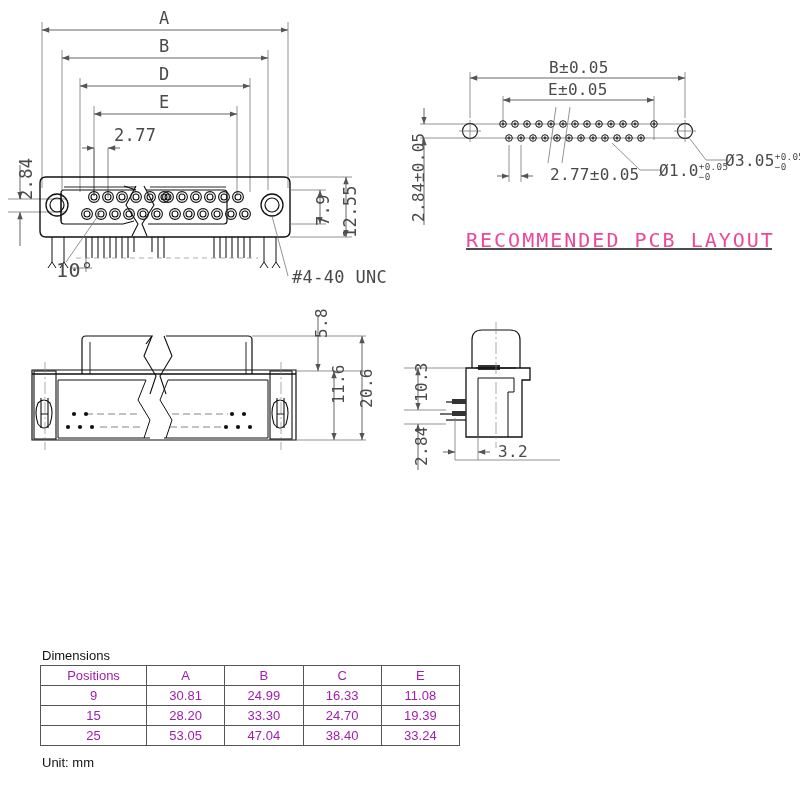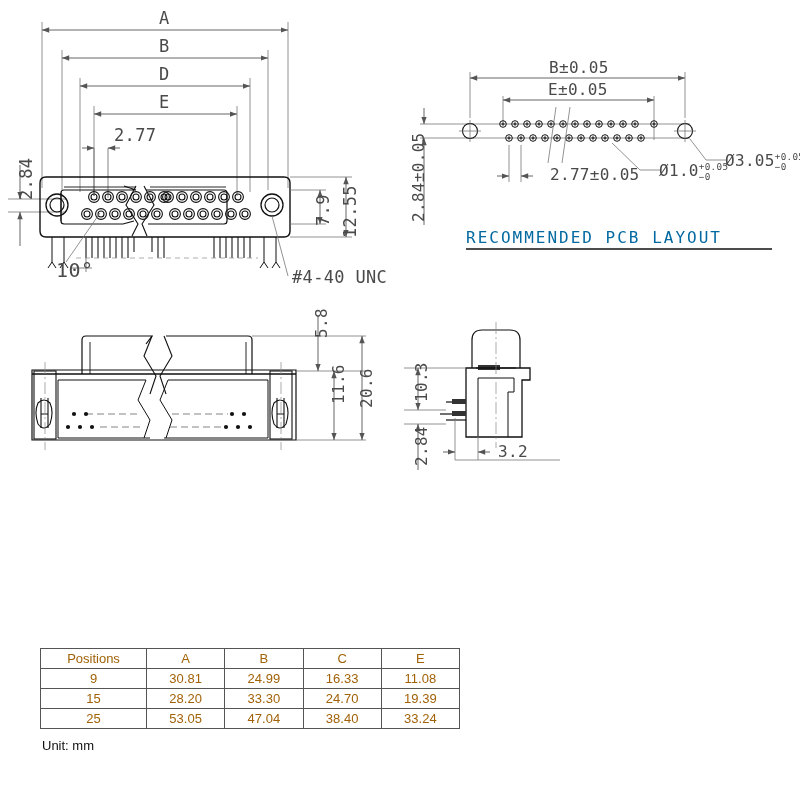--- a/index.html
+++ b/index.html
@@ -6,21 +6,21 @@
   body{width:800px;height:800px;position:relative;overflow:hidden;
        font-family:"DejaVu Sans Mono","Liberation Mono",monospace;color:#1a1a1a;}
   .sheet{position:absolute;inset:0;width:800px;height:800px;}
   svg{display:block;position:absolute;top:0;left:0;}
   .lbl{position:absolute;white-space:nowrap;font-family:"DejaVu Sans Mono","Liberation Mono",monospace;
        color:#4a4a4a;letter-spacing:.02em;}
   .vt{transform-origin:0 0;transform:rotate(-90deg);}
   .tbl-wrap{position:absolute;left:40px;top:648px;width:420px;}
   .tbl-title{font-family:"Liberation Sans",sans-serif;font-size:13px;color:#111;margin:0 0 2px 2px;}
   table{border-collapse:collapse;width:420px;font-family:"Liberation Sans",sans-serif;font-size:13px;}
-  table td,table th{border:1px solid #555;text-align:center;padding:1px 0;font-weight:normal;color:#a16207;height:17px;}
+  table td,table th{border:1px solid #555;text-align:center;padding:1px 0;font-weight:normal;color:#a21caf;height:17px;}
   .col0{width:105px;}
   .unit{font-family:"Liberation Sans",sans-serif;font-size:13px;color:#111;margin-top:9px;margin-left:2px;}
   .tolstack{display:inline-block;vertical-align:middle;font-size:.58em;line-height:1.0;text-align:left;
             position:relative;top:.02em;}
 </style>
 </head>
 <body>
 
 <div class="sheet">
 
@@ -365,31 +365,32 @@
   <div class="lbl vt" style="left:409px;top:222px;font-size:16px;">2.84±0.05</div>
 
   <div class="lbl" style="left:659px;top:161px;font-size:16px;">
     <span>Ø1.0</span><span class="tolstack"><span>+0.05</span><br><span>−0</span></span>
   </div>
 
   <div class="lbl" style="left:725px;top:151px;font-size:16px;">
     <span>Ø3.05</span><span class="tolstack"><span>+0.05</span><br><span>−0</span></span>
   </div>
 
-  <div class="lbl" style="left:466px;top:228px;font-size:16px;letter-spacing:2px;color:#0369a1;">RECOMMENDED PCB LAYOUT</div>
+  <div class="lbl" style="left:466px;top:228px;font-size:20px;letter-spacing:2px;color:#ec4899;">RECOMMENDED PCB LAYOUT</div>
 
   <div class="lbl vt" style="left:312px;top:338px;font-size:16px;">5.8</div>
   <div class="lbl vt" style="left:329px;top:404px;font-size:16px;">11.6</div>
   <div class="lbl vt" style="left:357px;top:408px;font-size:16px;">20.6</div>
 
   <div class="lbl vt" style="left:412px;top:402px;font-size:16px;">10.3</div>
   <div class="lbl vt" style="left:412px;top:466px;font-size:16px;">2.84</div>
   <div class="lbl" style="left:498px;top:442px;font-size:16px;">3.2</div>
 
   <div class="tbl-wrap">
+    <div class="tbl-title">Dimensions</div>
     <table>
       <thead>
         <tr>
           <th class="col0">Positions</th>
           <th>A</th>
           <th>B</th>
           <th>C</th>
           <th>E</th>
         </tr>
       </thead>

